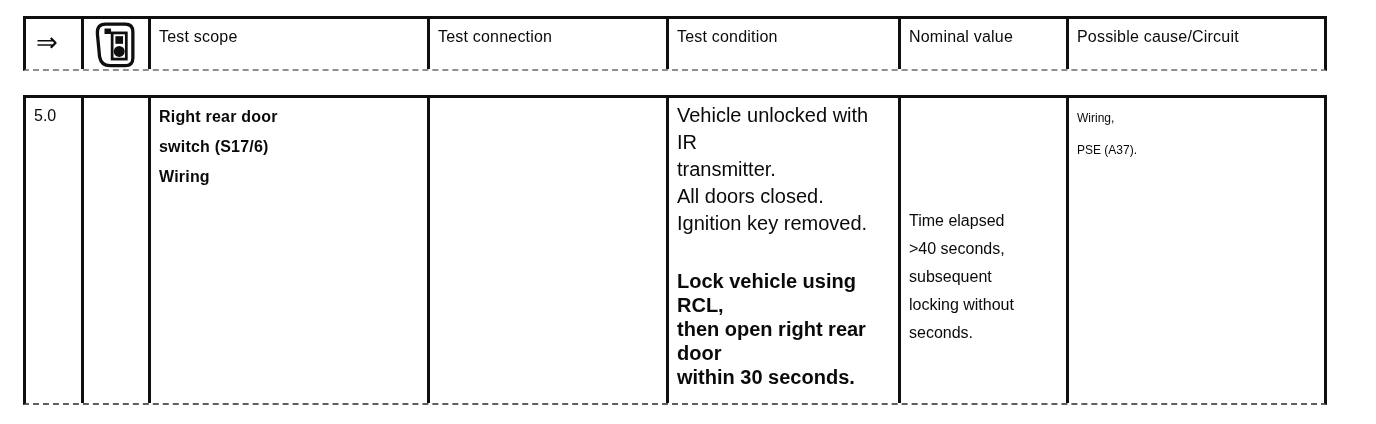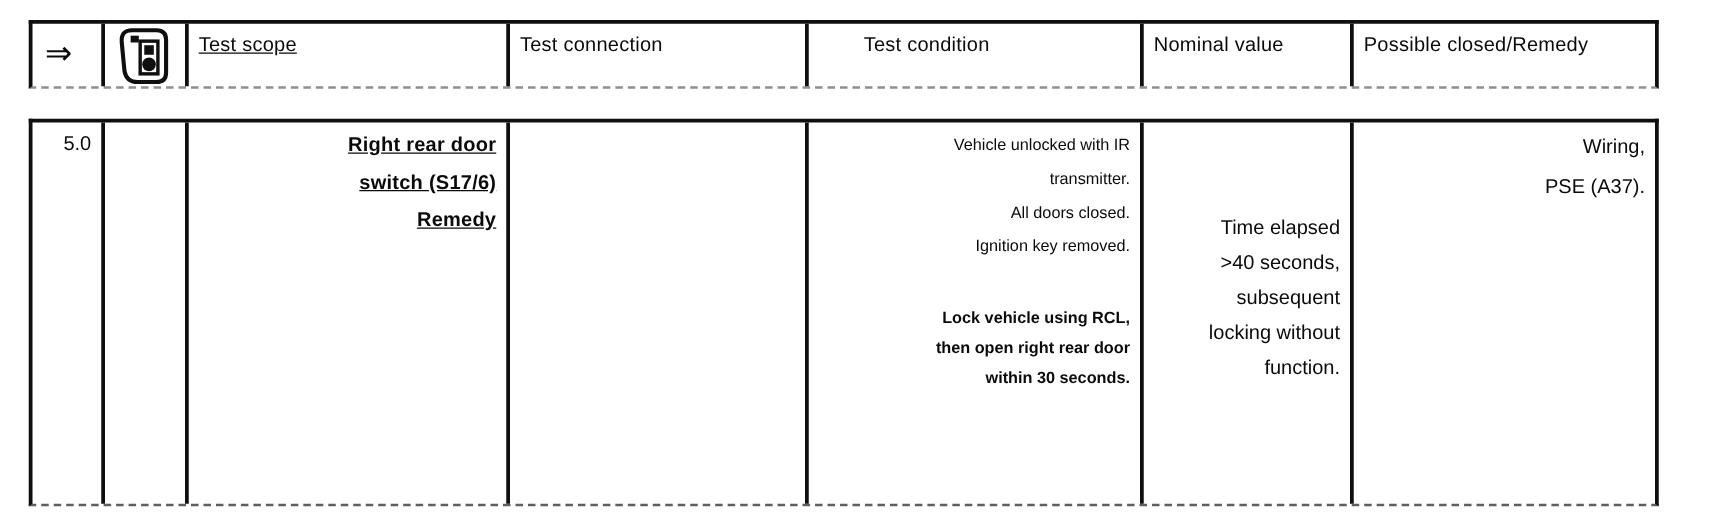--- a/index.html
+++ b/index.html
@@ -29,33 +29,32 @@
     top: 16px;
     height: 55px;
     border: 3px solid #0f0f0f;
     border-bottom: 2px dashed #8f8f8f;
   }
   .body-row {
     top: 95px;
     height: 310px;
     border: 3px solid #0f0f0f;
     border-bottom: 2px dashed #5f5f5f;
-    text-align: right;
   }
   .cell {
     border-right: 3px solid #0f0f0f;
     padding: 4px 8px 0 8px;
     overflow: hidden;
   }
   .cell:last-child { border-right: 0; }
   .c1 { width: 58px; }
   .c2 { width: 67px; }
-  .c3 { width: 257px; text-decoration: underline; }
+  .c3 { width: 279px; }
   .c4 { width: 239px; }
-  .c5 { width: 232px; margin-left: 36px; }
+  .c5 { width: 232px; }
   .c6 { width: 168px; }
   .c7 { flex: 1; }
   .hdr-text {
     font-size: 16px;
     line-height: 20px;
     padding-top: 4px;
     letter-spacing: 0.2px;
   }
   .arrow-glyph {
     display: inline-block;
@@ -70,34 +69,33 @@
     line-height: 24px;
     padding-top: 2px;
   }
   .scope-line {
     font-weight: bold;
     font-size: 16px;
     line-height: 30px;
     letter-spacing: 0.2px;
   }
   .cond-line {
-    font-size: 13px;
+    font-size: 20px;
     line-height: 27px;
   }
   .cond2 { margin-top: 32px; font-weight: bold; }
   .cond2 .cond-line { line-height: 24px; }
-  .nominal-block { margin-top: 67px; }
+  .nominal-block { margin-top: 105px; }
   .nominal-line {
     font-size: 16px;
     line-height: 28px;
   }
   .cause-line {
-    font-size: 16px;
+    font-size: 12px;
     line-height: 32px;
-    margin-left: 44px;
   }
 </style>
 </head>
 <body>
 
 <div class="page">
 
   <div class="tbl header-row">
     <div class="cell c1">
       <span class="arrow-glyph">⇒</span>
@@ -119,35 +117,35 @@
     <div class="cell c4">
       <div class="hdr-text">Test connection</div>
     </div>
     <div class="cell c5">
       <div class="hdr-text">Test condition</div>
     </div>
     <div class="cell c6">
       <div class="hdr-text">Nominal value</div>
     </div>
     <div class="cell c7">
-      <div class="hdr-text">Possible closed/Remedy</div>
+      <div class="hdr-text">Possible cause/Circuit</div>
     </div>
   </div>
 
   <div class="tbl body-row">
     <div class="cell c1">
       <div class="num">5.0</div>
     </div>
 
     <div class="cell c2"></div>
 
     <div class="cell c3">
       <div class="scope-line">Right rear door</div>
       <div class="scope-line">switch (S17/6)</div>
-      <div class="scope-line">Remedy</div>
+      <div class="scope-line">Wiring</div>
     </div>
 
     <div class="cell c4">
       <div class="cond-line"></div>
     </div>
 
     <div class="cell c5">
       <div>
         <div class="cond-line">Vehicle unlocked with IR</div>
         <div class="cond-line">transmitter.</div>
@@ -160,21 +158,21 @@
         <div class="cond-line">within 30 seconds.</div>
       </div>
     </div>
 
     <div class="cell c6">
       <div class="nominal-block">
         <div class="nominal-line">Time elapsed</div>
         <div class="nominal-line">&gt;40 seconds,</div>
         <div class="nominal-line">subsequent</div>
         <div class="nominal-line">locking without</div>
-        <div class="nominal-line">function.</div>
+        <div class="nominal-line">seconds.</div>
       </div>
     </div>
 
     <div class="cell c7">
       <div class="cause-line">Wiring,</div>
       <div class="cause-line">PSE (A37).</div>
     </div>
   </div>
 
 </div>

